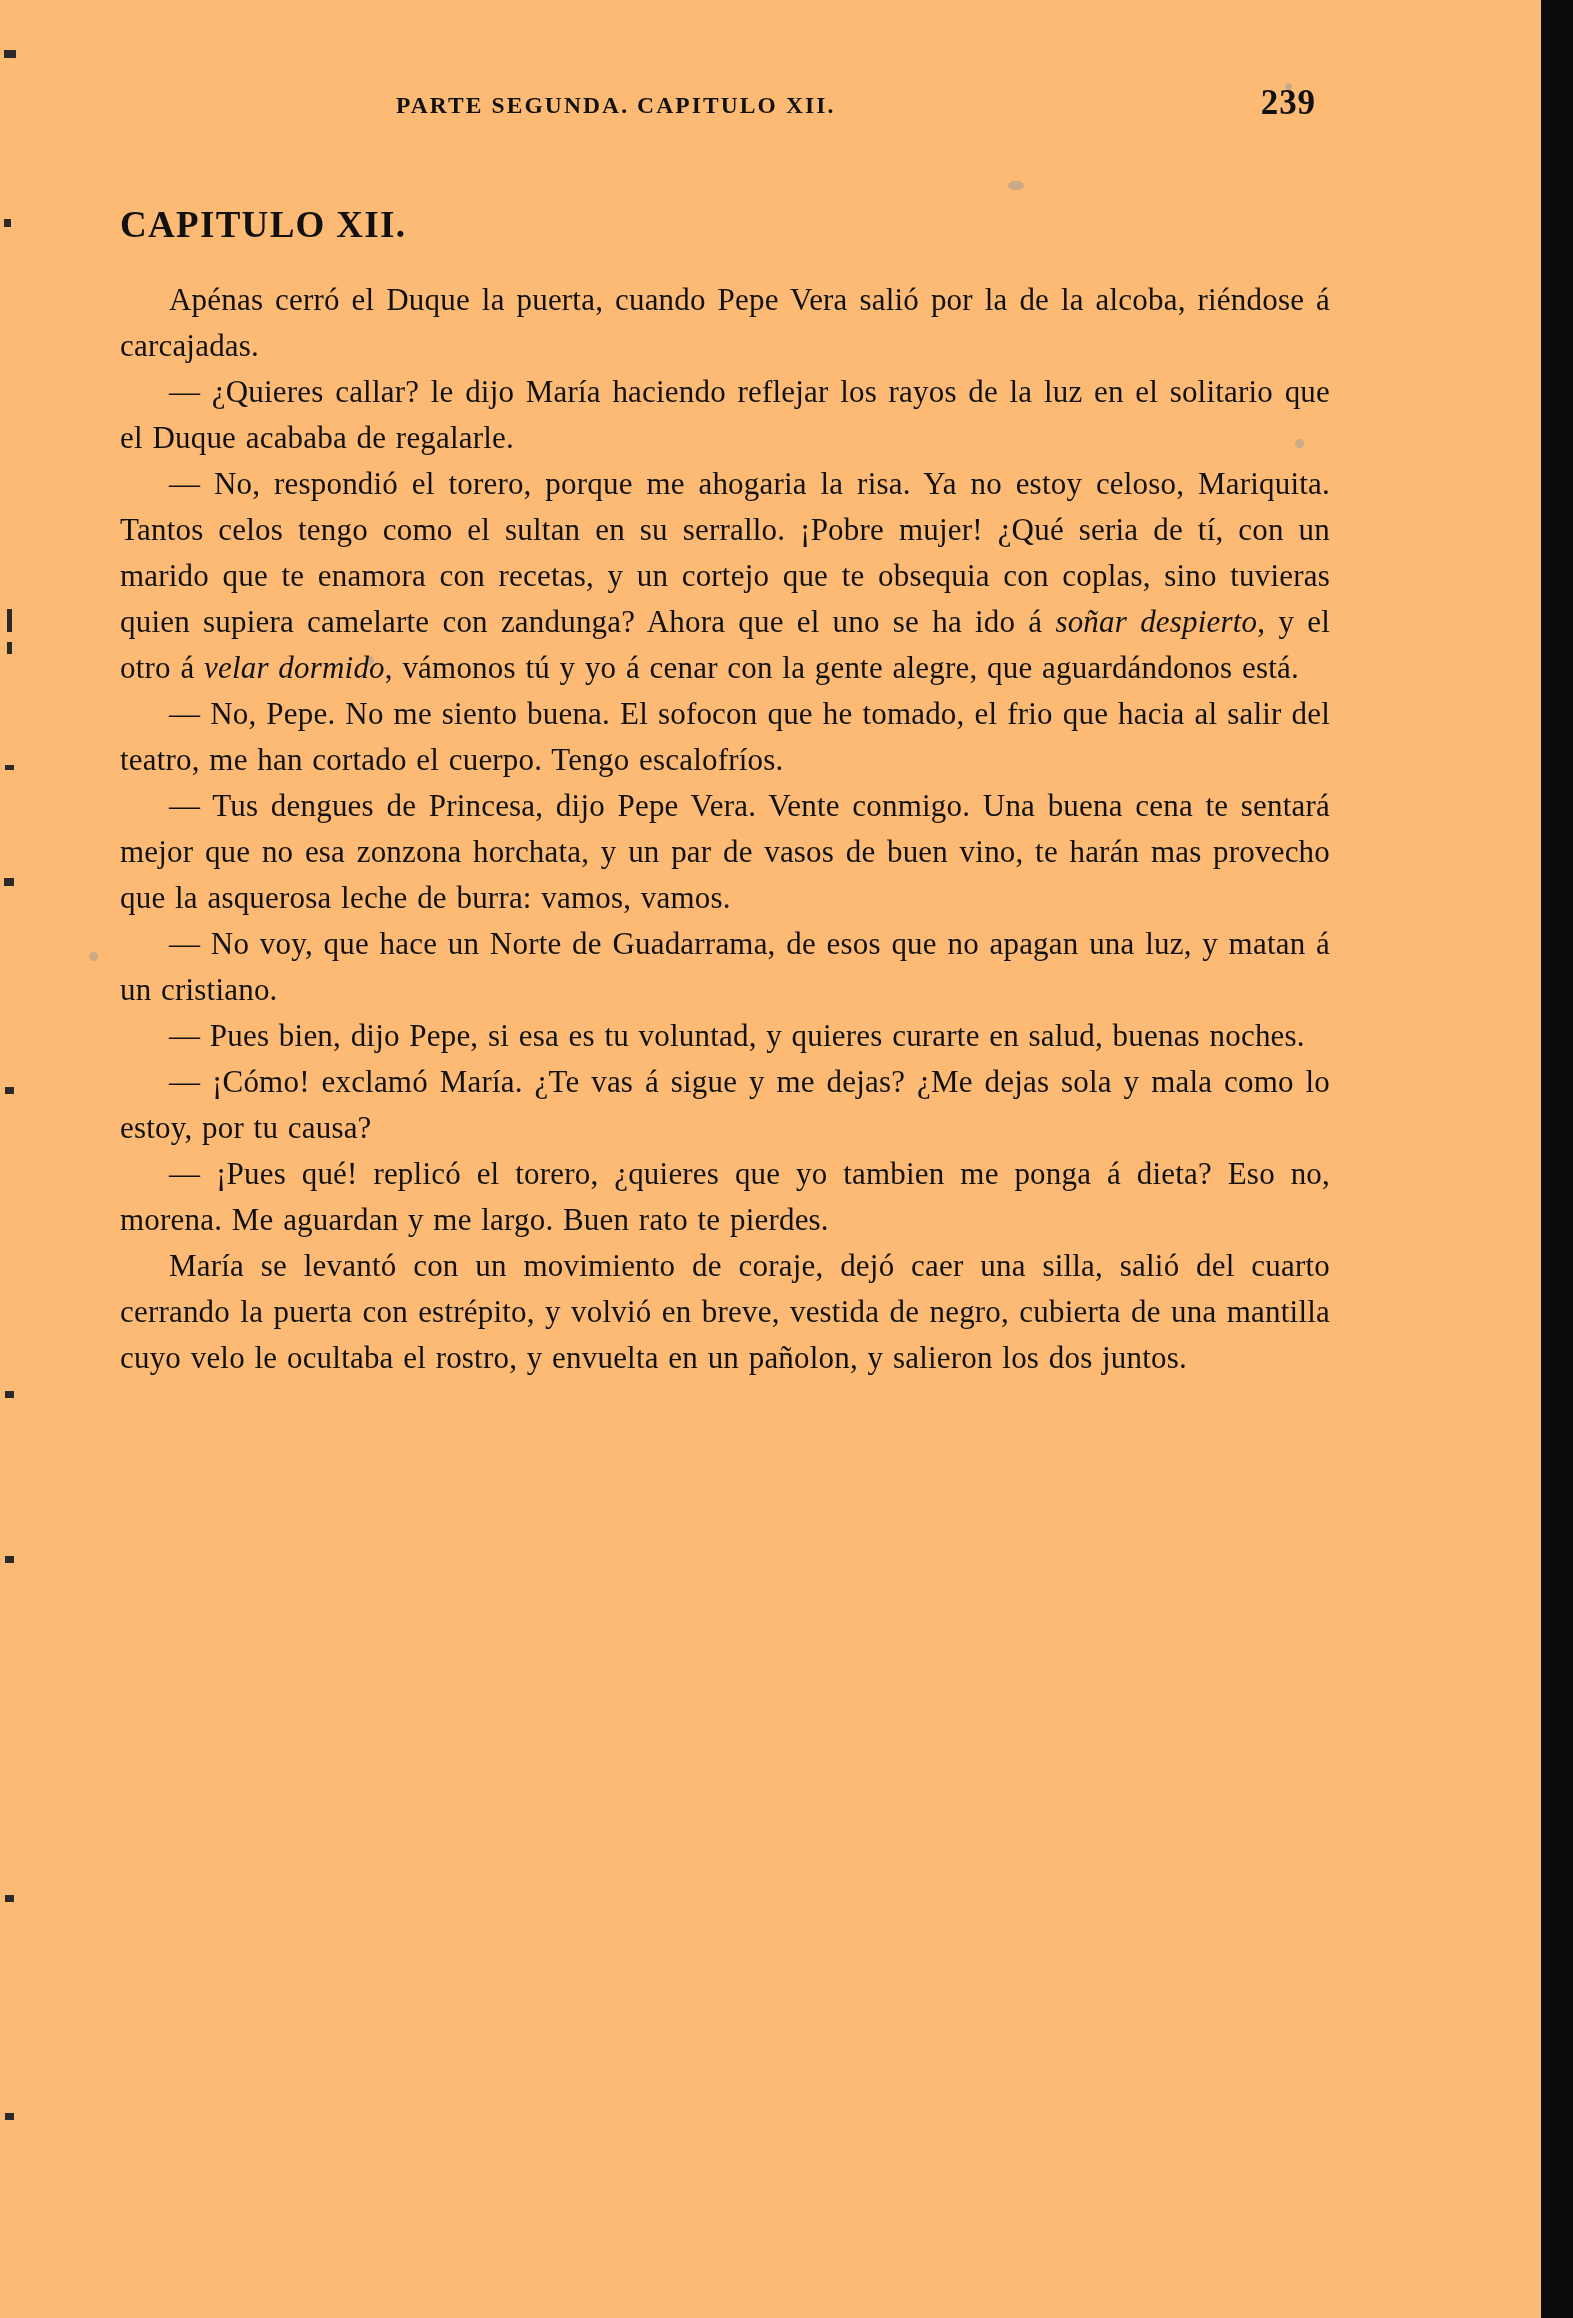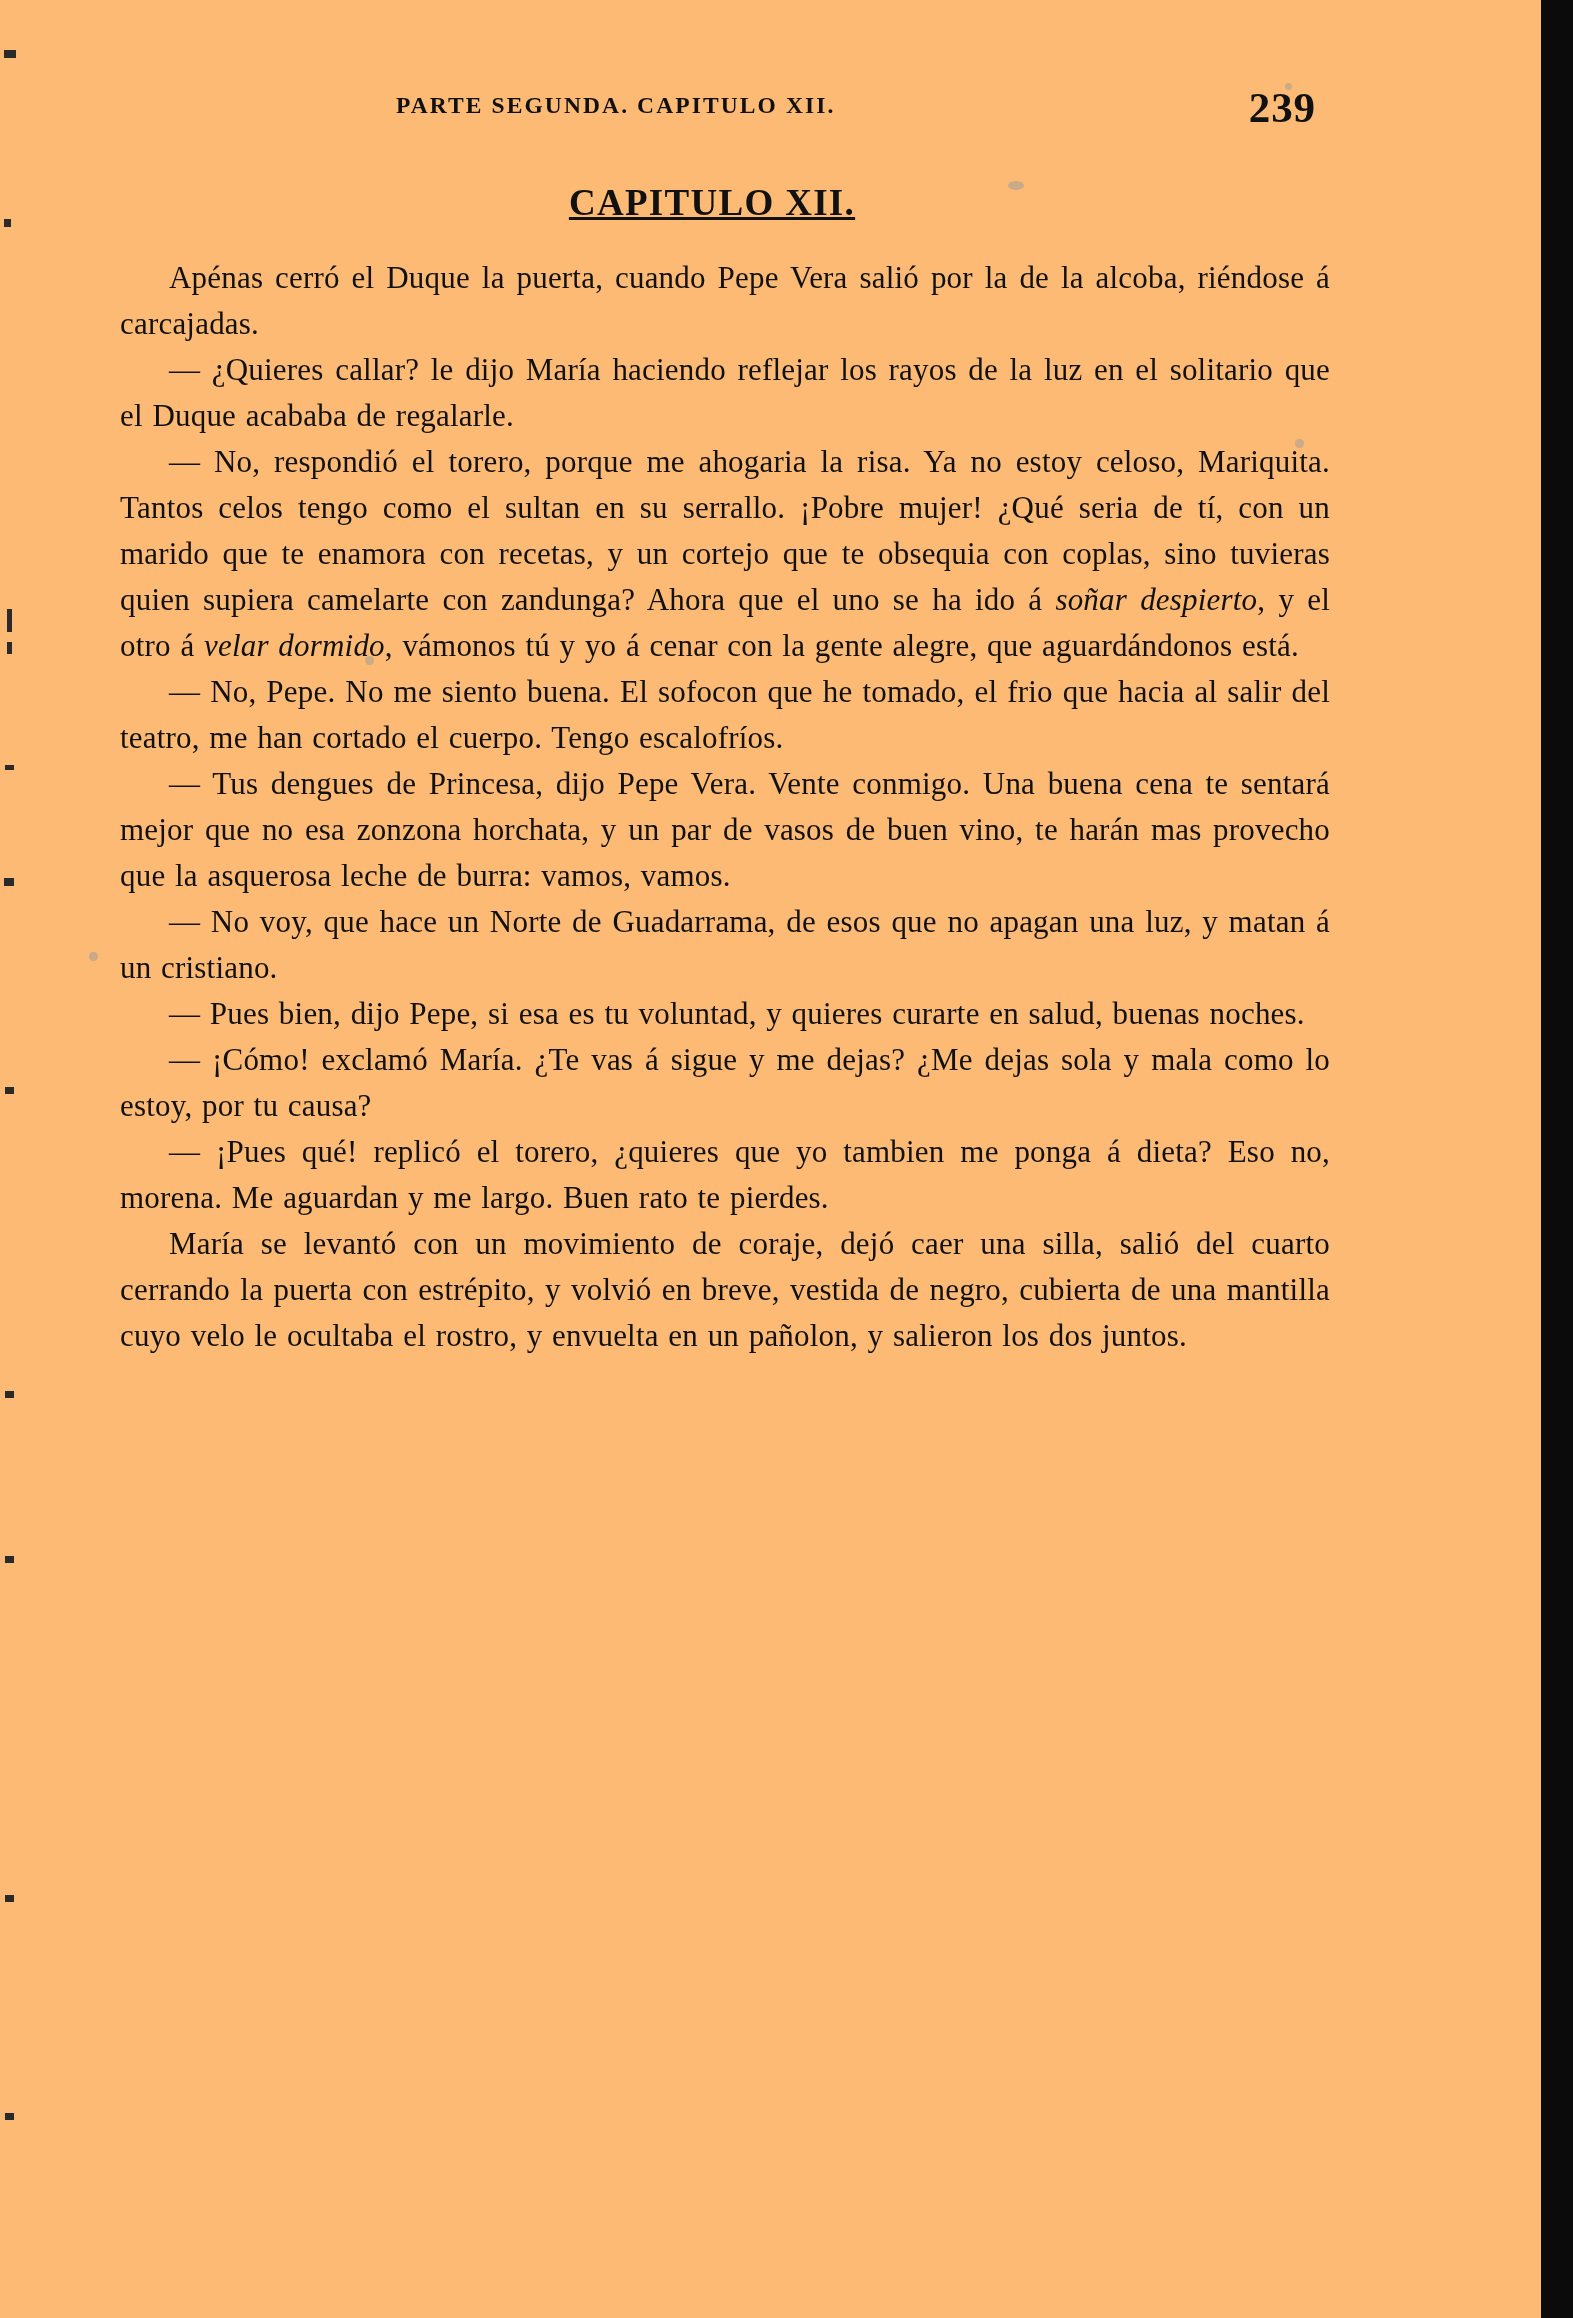--- a/index.html
+++ b/index.html
@@ -60,32 +60,31 @@
     top: 8.7px;
     font-size: 23.5px;
     letter-spacing: 2.1px;
     font-weight: bold;
     white-space: nowrap;
   }
   #page-number {
     position: absolute;
     right: 49px;
     top: 0px;
-    font-size: 43px;
+    font-size: 35px;
     font-weight: bold;
     letter-spacing: 0.9px;
   }
 
   #chapter-title {
-    margin-top: 42px;
-    text-align: center;
+    margin-top: 64px;
+    text-align: left;
     font-size: 37px;
     letter-spacing: 1.3px;
     padding-right: 61px;
-    text-decoration: underline;
   }
 
   #body-text {
     margin-top: 31px;
     padding-right: 35px;
     font-size: 31px;
     line-height: 46px;
     text-align: justify;
     letter-spacing: 0.2px;
     word-spacing: 1.7px;

